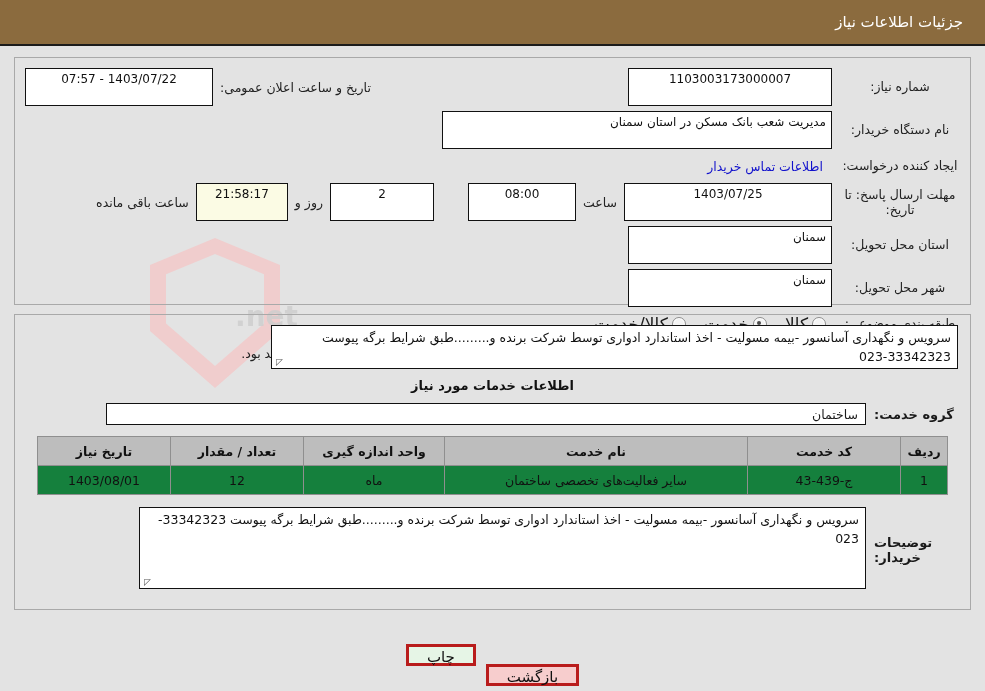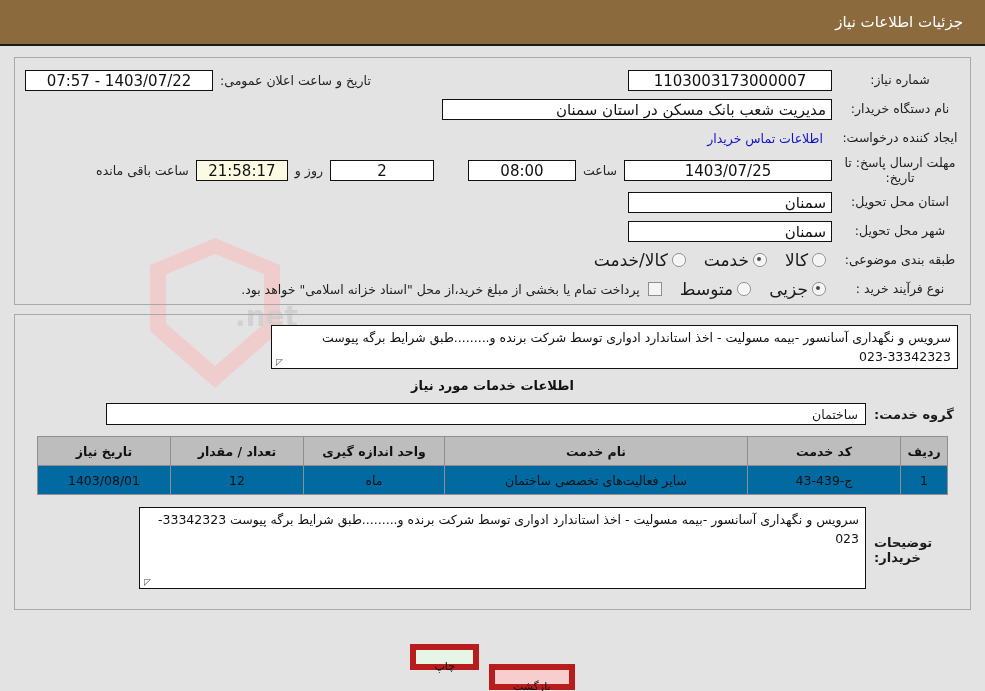--- a/index.html
+++ b/index.html
@@ -116,24 +116,24 @@
     color: #222;
     flex: 0 0 auto;
     box-sizing: border-box;
     line-height: 1.25;
   }
   .lbl.twoline { line-height: 1.2; }
 
   .fld {
     border: 1px solid #111;
     background: #ffffff;
-    height: 21px;
+    height: 38px;
     line-height: 21px;
     padding: 0 5px;
-    font-size: 15px;
+    font-size: 12px;
     color: #111;
     box-sizing: border-box;
     text-align: center;
     overflow: hidden;
     white-space: nowrap;
   }
   .fld.rtl-text { text-align: right; }
   .fld.w-need   { width: 204px; }
   .fld.w-org    { width: 390px; }
   .fld.w-creator{ width: 390px; }
@@ -272,21 +272,21 @@
     border: 1px solid #8f8f8f;
     font-weight: bold;
     color: #111;
     height: 24px;
     padding: 2px 6px;
     text-align: center;
     white-space: nowrap;
   }
   table.items td {
     border: 1px solid #8f8f8f;
-    background: #0369a1;
+    background: #15803d;
     height: 24px;
     padding: 2px 6px;
     text-align: center;
     color: #111;
   }
   .col-radif { width: 34px; }
   .col-code  { width: 140px; }
   .col-unit  { width: 128px; }
   .col-qty   { width: 120px; }
   .col-date  { width: 120px; }
@@ -295,25 +295,25 @@
   .footer {
     position: relative;
     z-index: 2;
     display: flex;
     justify-content: center;
     align-items: center;
     gap: 10px;
     margin-top: 14px;
   }
   .btn {
-    border: 6px solid #b91c1c;
+    border: 3px solid #b91c1c;
     height: 22px;
     line-height: 20px;
-    padding: 7px 18px;
-    font-size: 11px;
+    padding: 0 18px;
+    font-size: 15px;
     cursor: pointer;
     box-sizing: border-box;
     font-family: "DejaVu Sans", "Liberation Sans", sans-serif;
   }
   .btn.back  { background: #f7cdcd; color: #111; margin-top: 40px; }
   .btn.print { background: #e6f5e6; color: #111; }
 </style>
 </head>
 <body>
 

